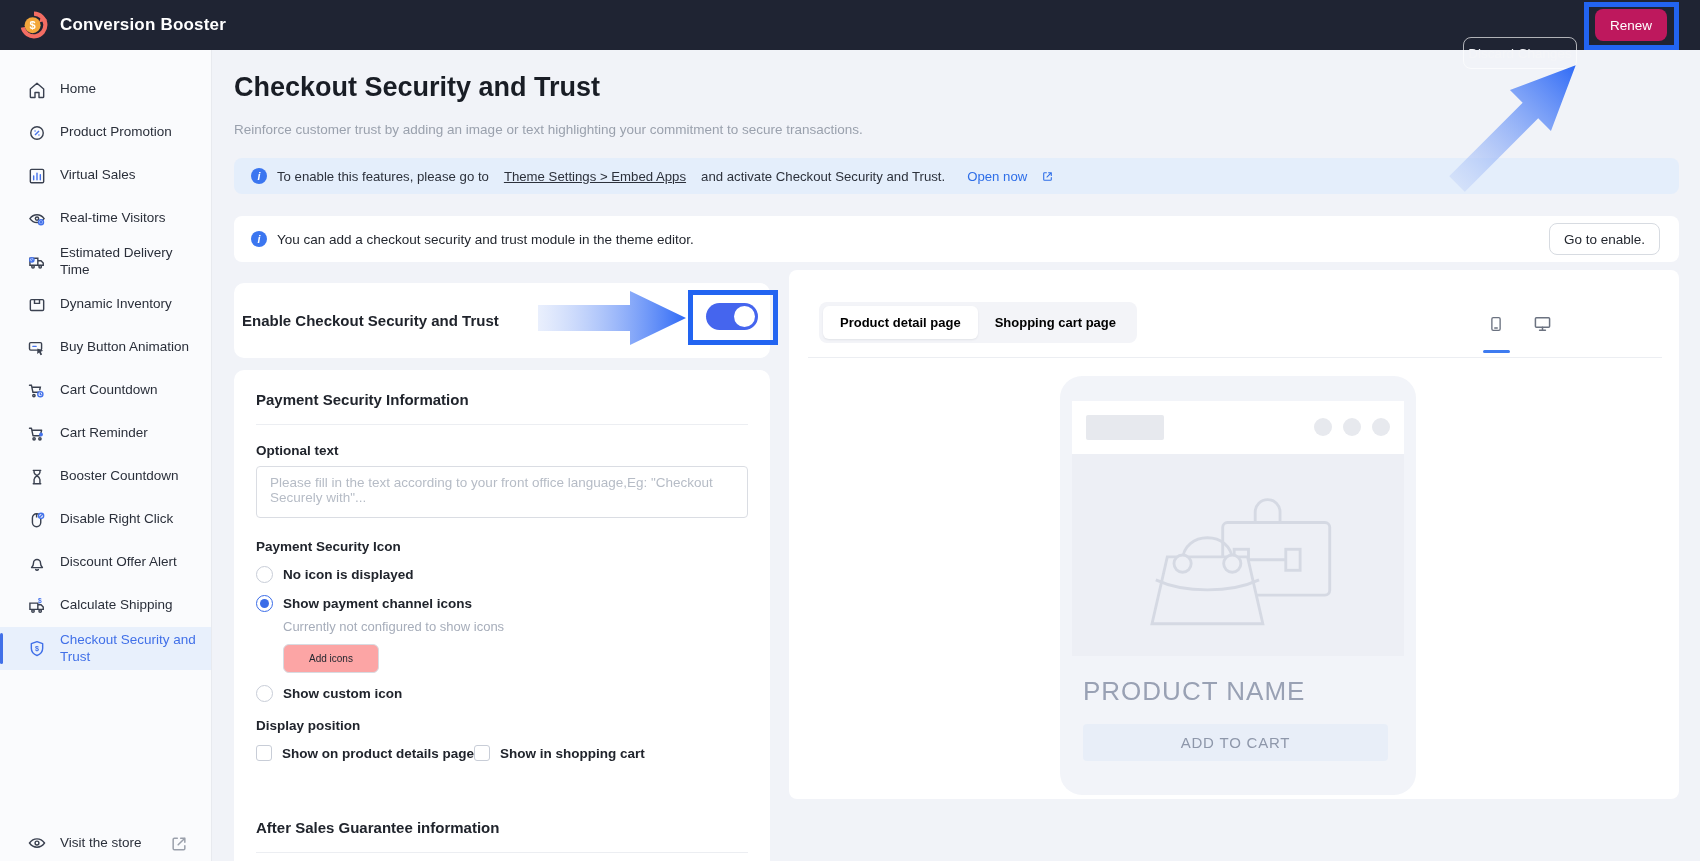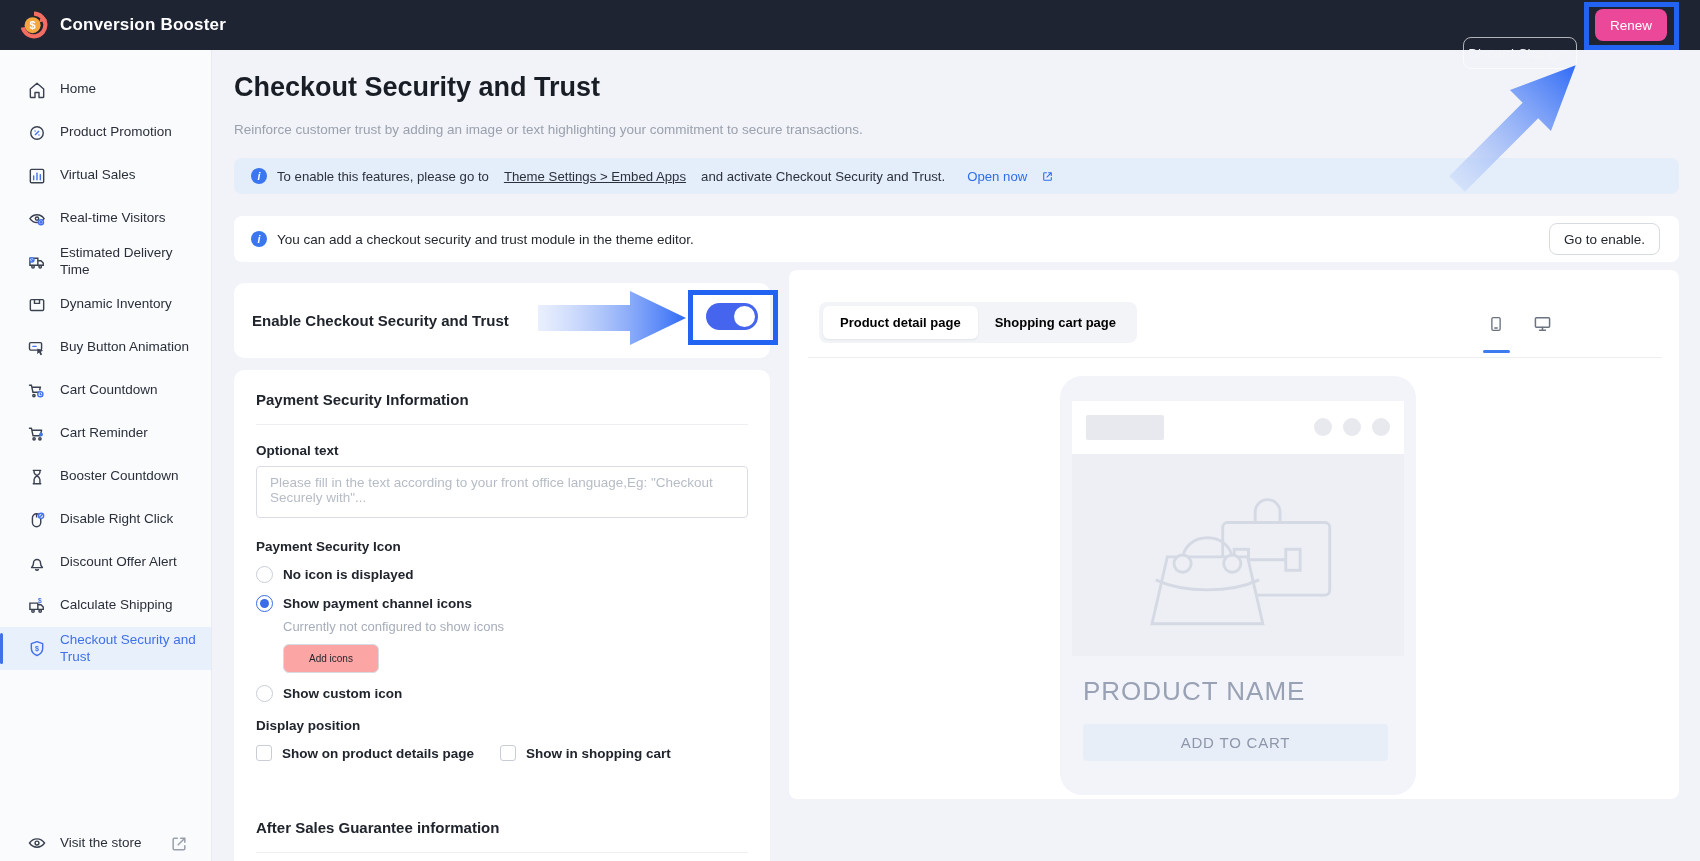--- a/index.html
+++ b/index.html
@@ -4,21 +4,21 @@
 <style>
   * { box-sizing: border-box; margin: 0; padding: 0; }
   html,body { width:1700px; height:861px; overflow:hidden; }
   body { position:relative; font-family:"Liberation Sans", sans-serif; background:#fff; }
 
   
   .topbar { position:absolute; left:0; top:0; width:1700px; height:50px; background:#1f2433; display:flex; align-items:center; padding-left:20px; z-index:30; }
   .logo { display:inline-flex; width:28px; height:28px; margin-right:12px; }
   .app-title { color:#fff; font-size:17px; font-weight:700; letter-spacing:.2px; }
   .btn-discard { position:absolute; left:1463px; top:9px; width:114px; height:32px; background:transparent; border:1px solid rgba(255,255,255,.65); border-radius:8px; color:#f4f5f8; font-size:13.5px; font-family:inherit;margin-top:28px; }
-  .btn-renew { position:absolute; left:1595px; top:9px; width:72px; height:32px; background:#ec4899; border:none; border-radius:8px; color:#fff; font-size:13.5px; font-family:inherit; }
+  .btn-renew { position:absolute; left:1595px; top:9px; width:72px; height:32px; background:#be185d; border:none; border-radius:8px; color:#fff; font-size:13.5px; font-family:inherit; }
 
   
   .sidebar { position:absolute; left:0; top:50px; width:212px; height:811px; background:#fafbfd; border-right:1px solid #e8eaef; z-index:20; }
   .side-nav { padding-top:18px; }
   .side-item { position:relative; display:flex; align-items:center; gap:13px; min-height:43px; padding:4px 12px 4px 27px; cursor:pointer; }
   .side-item svg { width:20px; height:20px; flex:0 0 20px; }
   .side-label { font-size:13.5px; color:#2a2f3a; font-weight:500; line-height:1.25; }
   .side-item.active { background:#e8f0fc; }
   .side-item.active .side-label { color:#4170e8; }
   .side-item.active::before { content:""; position:absolute; left:0; top:6px; bottom:6px; width:3px; background:#4170e8; border-radius:2px; }
@@ -34,21 +34,21 @@
   .banner1 { position:absolute; left:234px; top:158px; width:1445px; height:36px; background:#e4eefb; border-radius:8px; display:flex; align-items:center; gap:10px; padding:0 17px; }
   .banner1 .txt { font-size:13.2px; color:#2c313b; }
   .banner1 .link-path { font-size:13.2px; color:#2c313b; text-decoration:underline; margin:0 5px; cursor:pointer; }
   .banner1 .open-now { font-size:13.2px; color:#2e6ee8; margin-left:12px; cursor:pointer; display:inline-flex; align-items:center; gap:14px; }
   .info-dot { width:16px; height:16px; border-radius:50%; background:#3b76f0; color:#fff; font-size:10.5px; font-weight:700; display:grid; place-items:center; flex:0 0 16px; font-style:italic; }
 
   .banner2 { position:absolute; left:234px; top:216px; width:1445px; height:46px; background:#fff; border-radius:8px; display:flex; align-items:center; gap:10px; padding:0 17px; }
   .banner2 .txt { font-size:13.5px; color:#23272f; }
   .btn-goto { position:absolute; right:19px; top:7px; height:32px; padding:0 14px; background:#fff; border:1px solid #d7dbe1; border-radius:8px; font-size:13.5px; color:#23272f; font-family:inherit; }
 
-  .enable-card { position:absolute; left:234px; top:283px; width:536px; height:75px; background:#fff; border-radius:10px; display:flex; align-items:center; padding-left:18px; }
+  .enable-card { position:absolute; left:234px; top:283px; width:536px; height:75px; background:#fff; border-radius:10px; display:flex; align-items:center; padding-left:8px; }
   .enable-label { font-size:15px; font-weight:700; color:#20242c; }
   .toggle { position:absolute; left:706px; top:303px; width:52px; height:27px; border-radius:14px; background:#4565ee; cursor:pointer; z-index:62; }
   .toggle .knob { position:absolute; right:3px; top:3px; width:21px; height:21px; border-radius:50%; background:#fff; }
 
   
   .form-card { position:absolute; left:234px; top:370px; width:536px; height:483px; background:#fff; border-radius:10px; padding:21px 22px; overflow:hidden; }
   .sec-title { font-size:15px; font-weight:700; color:#20242c; }
   .divider { border:none; border-top:1px solid #eceef2; margin-top:16px; }
   .fld-label { font-size:13.5px; font-weight:700; color:#20242c; }
   .opt-label { margin-top:18px; }
@@ -56,21 +56,21 @@
   .txtarea::placeholder { color:#b6bcc6; }
   .icon-label { margin-top:17px; }
   .radio-row { display:flex; align-items:center; gap:10px; margin-top:12px; cursor:pointer; }
   .radio { width:17px; height:17px; border-radius:50%; border:1.5px solid #c8cdd7; background:#fff; position:relative; flex:0 0 17px; }
   .radio.checked { border-color:#3a6ce8; }
   .radio.checked::after { content:""; position:absolute; inset:3px; border-radius:50%; background:#3a6ce8; }
   .ctl-label { font-size:13.5px; font-weight:700; color:#20242c; }
   .hint { margin:7px 0 0 27px; font-size:13px; color:#a6adba; }
   .btn-addicons { margin:10px 0 0 27px; padding:8px 25px; background:#fca5a5; border:1px solid #d7dbe1; border-radius:6px; font-size:10px; color:#23272f; font-family:inherit; }
   .disp-label { margin-top:16px; }
-  .chk-rows { display:flex; align-items:flex-end; gap:26px; margin-top:12px; }
+  .chk-rows { display:flex; align-items:flex-end; margin-top:12px; }
   .chk-item { display:flex; align-items:center; gap:10px; cursor:pointer; }
   .checkbox { width:16px; height:16px; border-radius:3px; border:1.5px solid #c8cdd7; background:#fff; flex:0 0 16px; }
 
   .aftersales-card { position:absolute; left:234px; top:795px; width:536px; height:120px; background:#fff; border-radius:10px; padding:24px 22px; }
 
   
   .preview { position:absolute; left:789px; top:270px; width:890px; height:529px; background:#fff; border-radius:8px; }
   .tabs { position:absolute; left:30px; top:32px; display:inline-flex; background:#f3f4f8; border-radius:8px; padding:4px; }
   .tab { padding:9px 17px; font-size:13px; font-weight:700; color:#000000; border-radius:6px; cursor:pointer; white-space:nowrap; }
   .tab.active { background:#fff; box-shadow:0 1px 2px rgba(25,32,56,.08); }

